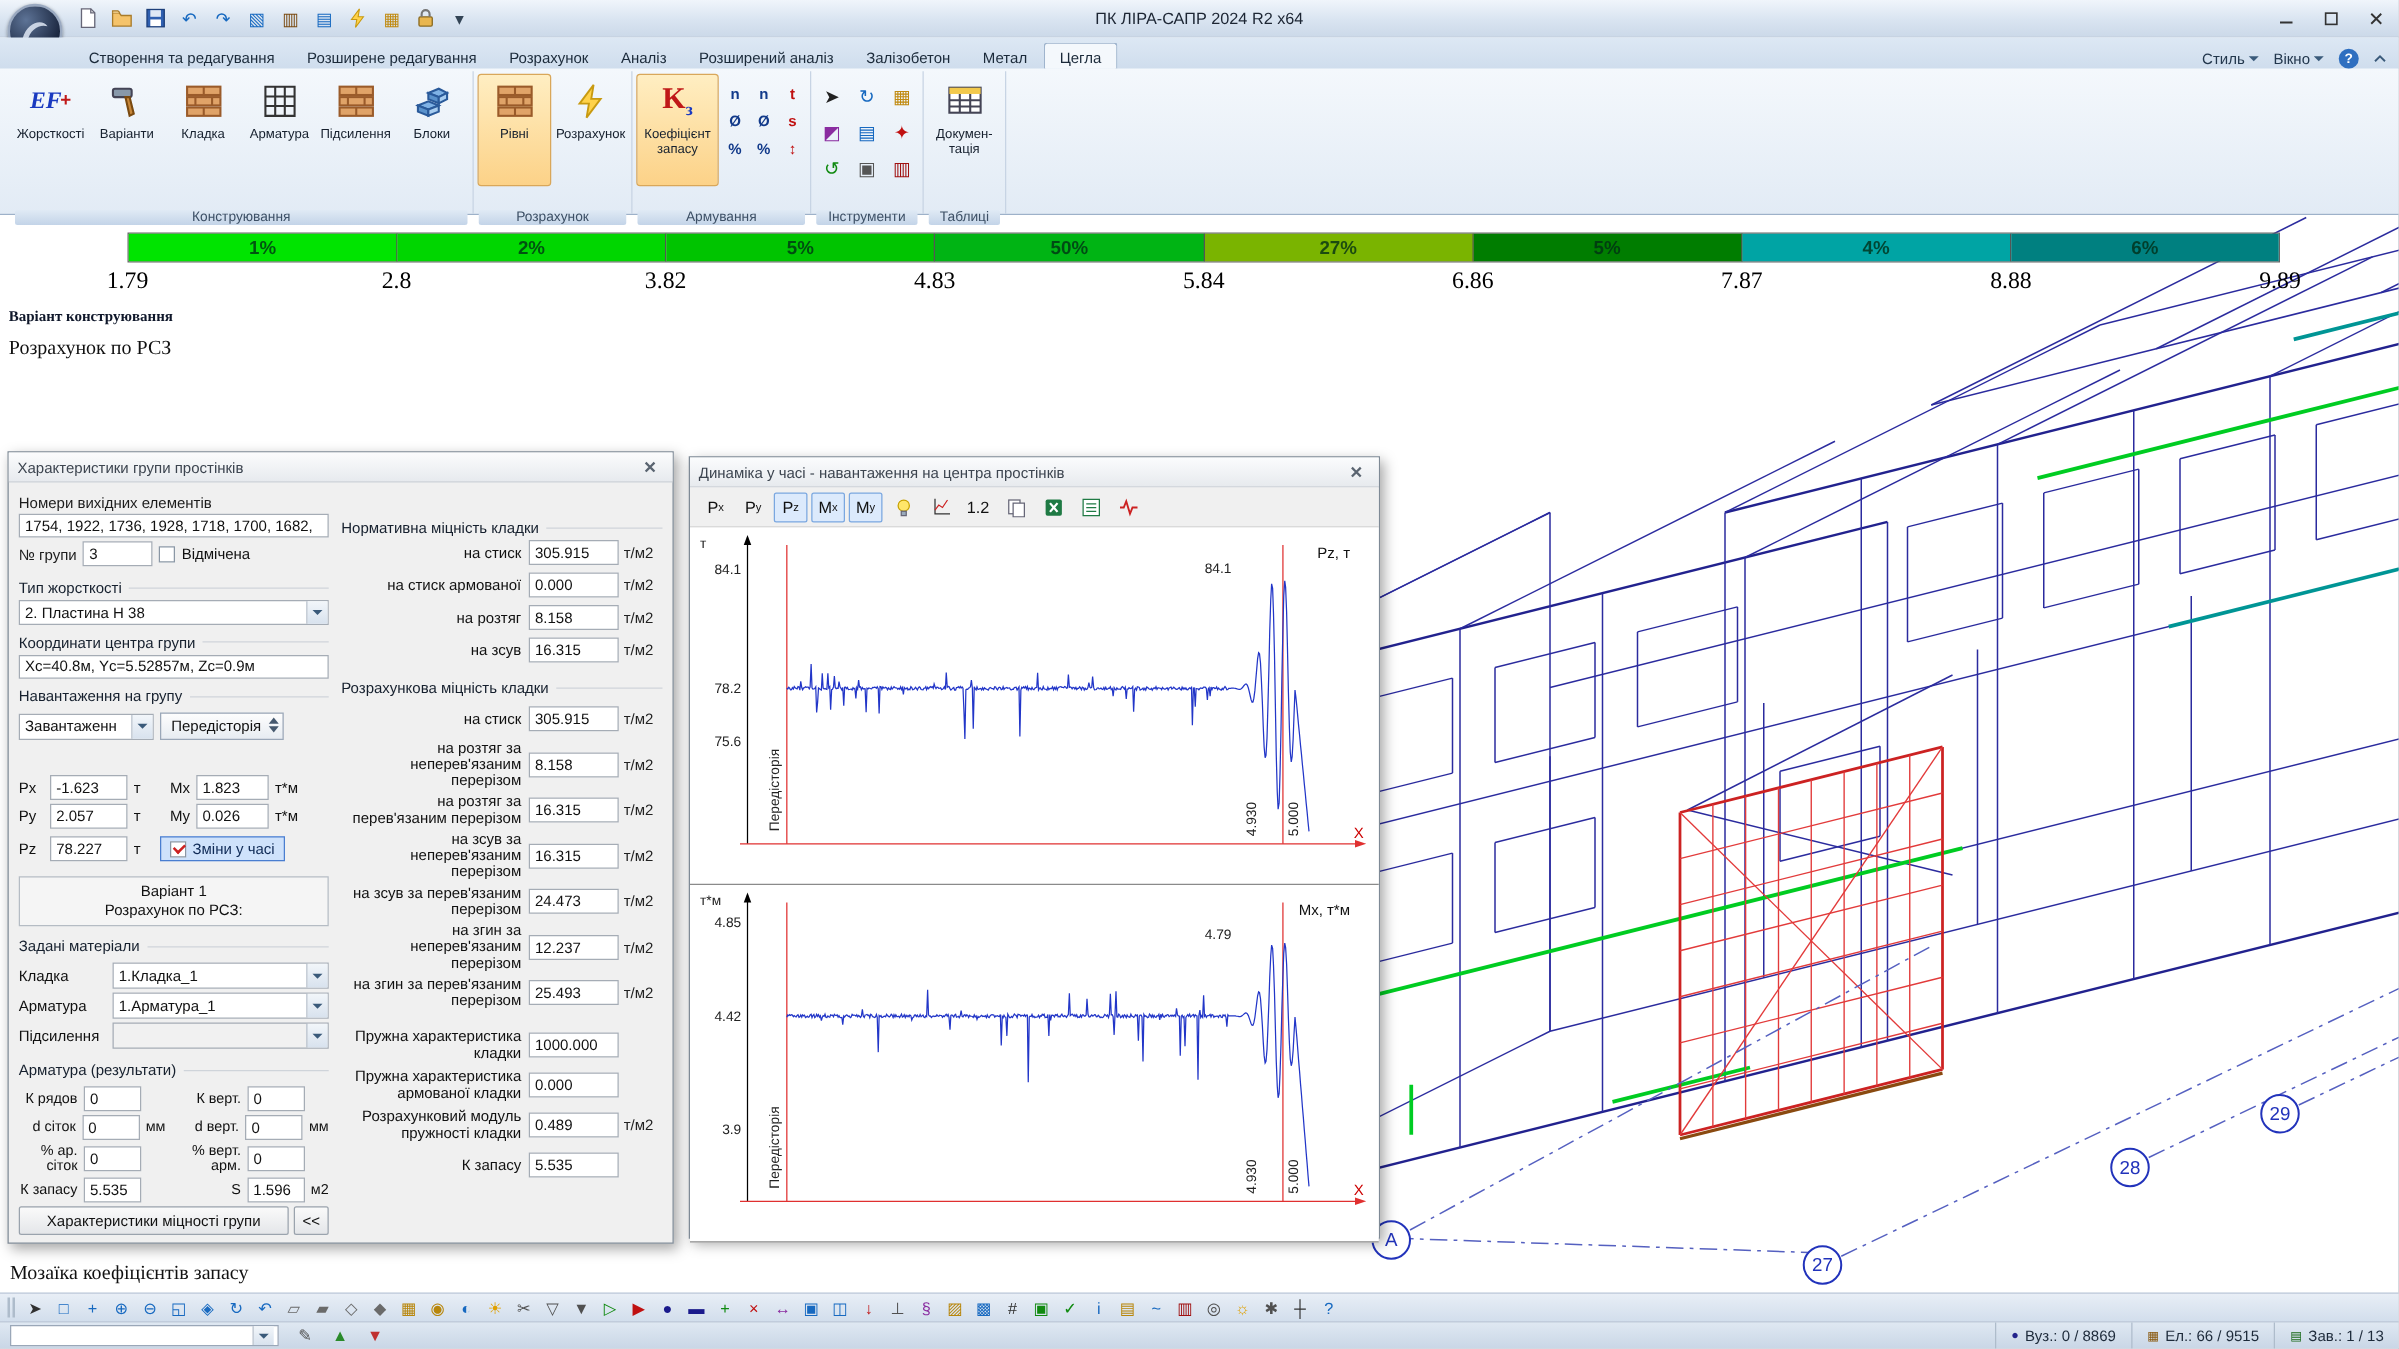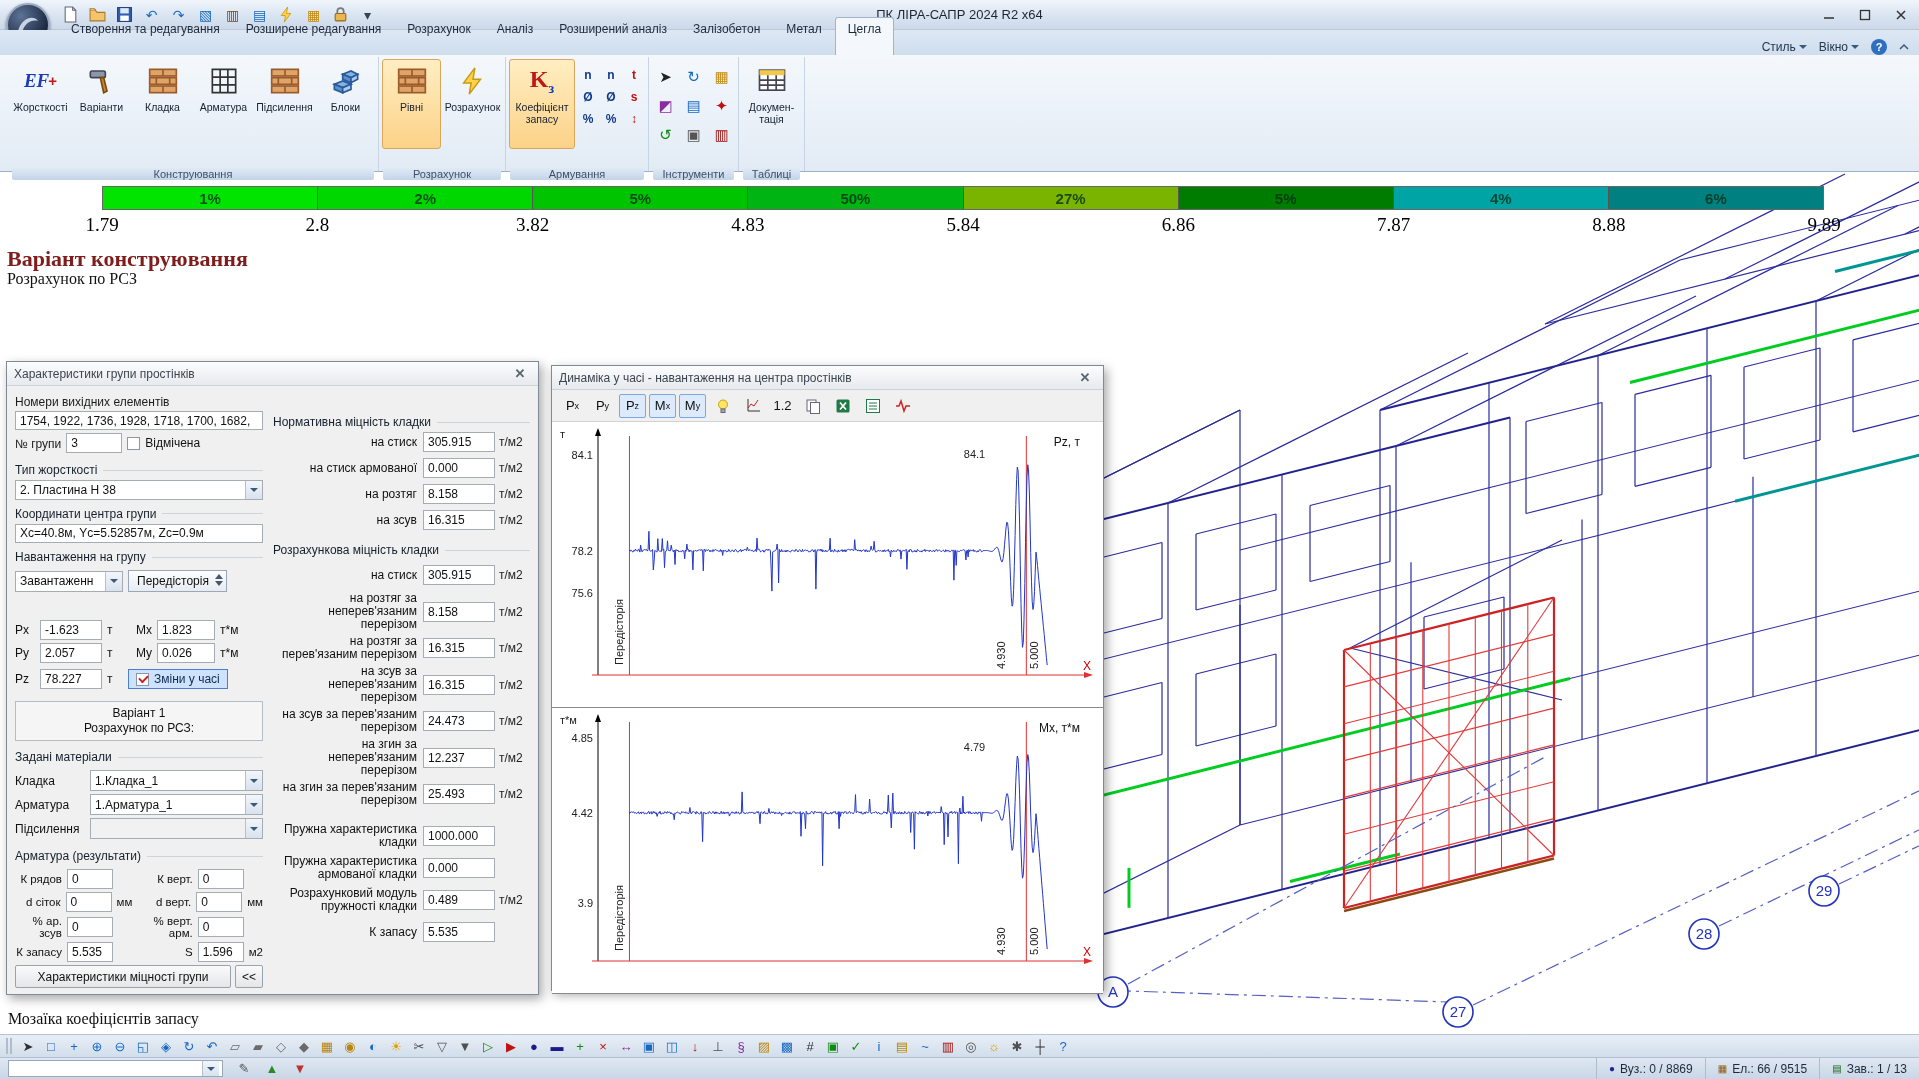--- a/index.html
+++ b/index.html
@@ -13,21 +13,21 @@
 .applogo svg{position:absolute;left:4px;top:4px}
 .qbar{display:flex;align-items:center;gap:2px;margin-left:58px}
 .qbtn{width:25px;height:24px;display:flex;align-items:center;justify-content:center;border-radius:3px}
 .gly{font-size:14px;line-height:1}
 .wtitle{position:absolute;left:0;right:0;text-align:center;font-size:13px;color:#1c2533;pointer-events:none}
 .wctrls{margin-left:auto;display:flex;z-index:5}
 .wbtn{width:36px;height:24px;display:flex;align-items:center;justify-content:center}
 
 
 .tabsrow{position:absolute;left:0;top:30px;right:0;height:25px;background:linear-gradient(#dde8f4,#cfdded);display:flex;align-items:flex-end;padding-left:58px;z-index:30}
-.rtab{padding:4px 12px 19px;font-size:12px;color:#1b2a3a;border:1px solid transparent;border-bottom:none;border-radius:3px 3px 0 0;white-space:nowrap}
+.rtab{padding:4px 12px 2px;font-size:12px;color:#1b2a3a;border:1px solid transparent;border-bottom:none;border-radius:3px 3px 0 0;white-space:nowrap}
 .rtab.active{background:#f4f8fc;border-color:#9fb4cd}
 .tabsright{margin-left:auto;display:flex;align-items:center;gap:12px;padding-right:10px;color:#23374d;font-size:12px}
 .tr-item{display:flex;align-items:center;gap:3px}
 .dda-tri{width:0;height:0;border:4px solid transparent;border-top-color:#3a5a7a;margin-top:4px}
 .helpq{width:16px;height:16px;border-radius:50%;background:#2f6fc0;color:#fff;display:flex;align-items:center;justify-content:center;font-weight:bold;font-size:11px}
 
 
 .ribbon{position:absolute;left:0;top:55px;right:0;height:117px;background:linear-gradient(#f4f8fc,#e2ebf5);border-bottom:1px solid #9db1c9;display:flex;align-items:stretch;padding:2px 8px 0 8px;z-index:30}
 .rgroup{display:flex;flex-direction:column;border-right:1px solid #c7d4e4;padding:0 3px}
 .rbtns{flex:1;display:flex;align-items:flex-start;gap:2px;padding-top:2px}
@@ -56,21 +56,21 @@
 .mesh-d{stroke:#8a4a10;stroke-width:2.6;fill:none}
 .dash{stroke:#5560c0;stroke-width:1.2;stroke-dasharray:14 5 3 5;fill:none}
 .axc{stroke:#2233bb;fill:#fff;stroke-width:1.6}
 .axt{fill:#2233bb;font-size:15px;text-anchor:middle;font-family:"Liberation Sans",sans-serif}
 
 .scalebar{position:absolute;left:102px;top:186px;width:1722px;height:24px;display:flex;border:1px solid #666;z-index:2}
 .seg{flex:1;display:flex;align-items:center;justify-content:center;font-size:15px;font-weight:bold;color:rgba(0,45,20,.78);border-right:1px solid #555}
 .seg:last-child{border-right:none}
 .ticks{position:absolute;left:102px;top:214px;width:1722px;height:24px;font-family:"Liberation Serif",serif;font-size:19px;color:#000000;z-index:2}
 .tick{position:absolute;transform:translateX(-50%);white-space:nowrap}
-.vtitle{position:absolute;left:7px;top:246px;color:#7f1d1d;font-size:22px;font-weight:bold;font-family:"Liberation Serif",serif;z-index:2}
+.vtitle{position:absolute;left:7px;top:246px;color:#0f172a;font-size:12px;font-weight:bold;font-family:"Liberation Serif",serif;z-index:2}
 .vsub{position:absolute;left:7px;top:270px;color:#111;font-size:16px;font-family:"Liberation Serif",serif;z-index:2}
 .mosaic{position:absolute;left:8px;top:1010px;color:#111;font-size:16px;font-family:"Liberation Serif",serif;z-index:2}
 
 
 .dlg{position:absolute;background:#f0f0f0;border:1px solid #7f8a96;box-shadow:3px 4px 10px rgba(0,0,0,.35);z-index:10}
 .dlg-title{height:24px;background:linear-gradient(#fbfcfd,#e7eaee);border-bottom:1px solid #ccd1d7;display:flex;align-items:center;padding:0 7px;font-size:12px;color:#3d4550}
 .dlg-x{margin-left:auto;width:22px;height:18px;display:flex;align-items:center;justify-content:center;color:#5a6470;font-size:13px;font-weight:bold}
 #dlg-group{left:6px;top:361px;width:533px;height:634px}
 .gd-body{display:flex;gap:10px;padding:6px 8px;height:608px}
 .col-l{width:248px;display:flex;flex-direction:column}
@@ -774,21 +774,21 @@
   </div>
             <div class="frow">
     <span class="rlab">d сіток</span>
               <div class="tb rw">0</div>
               <span class="runit">мм</span>
     <span class="rlab2">d верт.</span>
               <div class="tb rw">0</div>
               <span class="runit">мм</span>
   </div>
             <div class="frow">
-    <span class="rlab">% ар. зсув</span>
+    <span class="rlab">% ар. сіток</span>
               <div class="tb rw">0</div>
               <span class="runit"></span>
     <span class="rlab2">% верт. арм.</span>
               <div class="tb rw">0</div>
               <span class="runit"></span>
   </div>
             <div class="frow">
     <span class="rlab">К запасу</span>
               <div class="tb rw">5.535</div>
               <span class="runit"></span>

